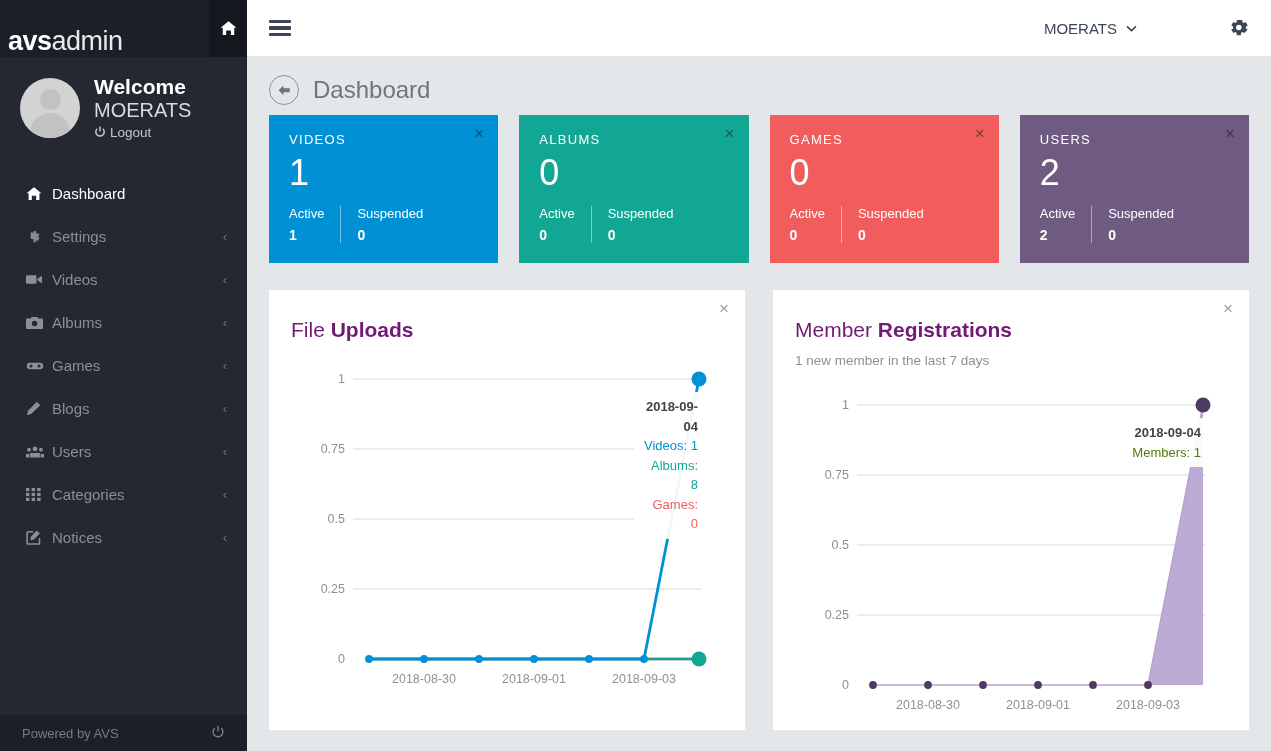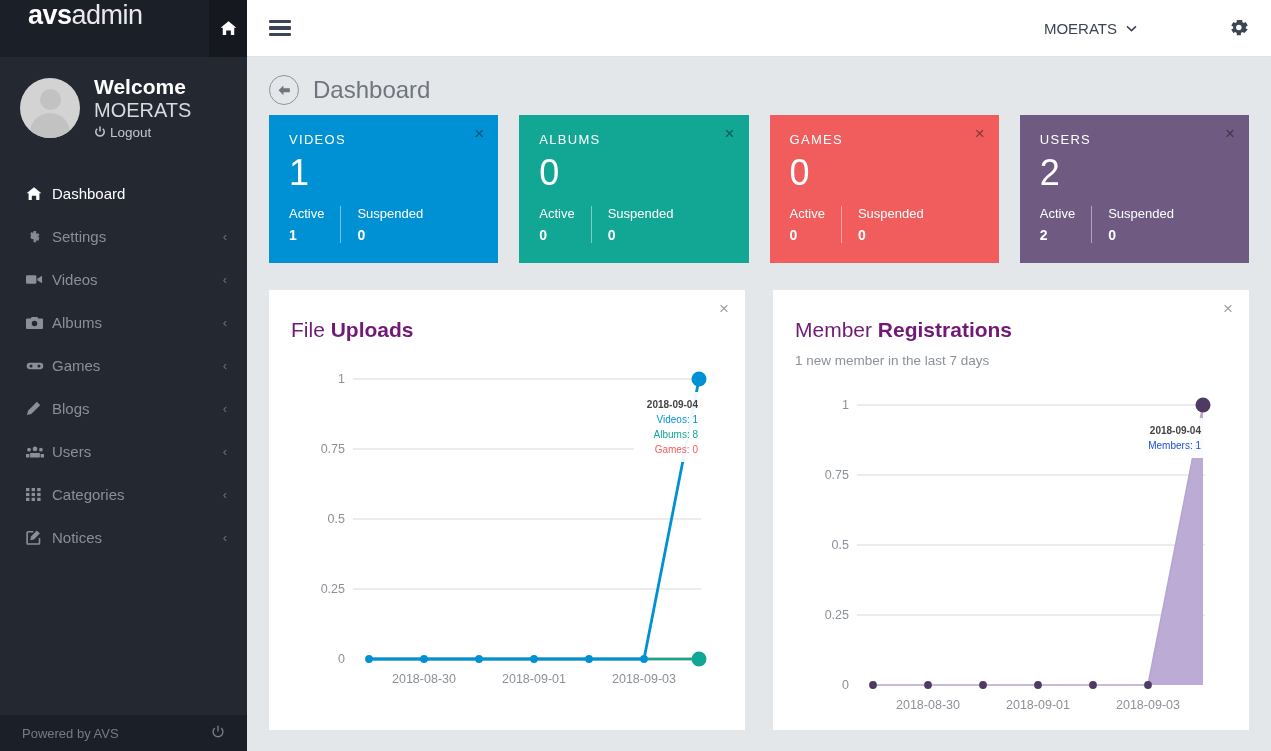--- a/index.html
+++ b/index.html
@@ -14,22 +14,22 @@
 
   
   .sidebar {
     width:247px; min-width:247px; height:751px;
     background:#232831;
     display:flex; flex-direction:column;
     position:relative;
   }
   .brand {
     height:57px; background:#1b1f27;
-    display:flex; align-items:flex-start;
-    padding-left:28px; position:relative;
+    display:flex; align-items:flex-end;
+    padding-left:8px; position:relative;
   }
   .brand-text { font-size:27px; color:#fff; letter-spacing:-0.5px; }
   .brand-text .b { font-weight:bold; }
   .brand-text .n { font-weight:300; color:#e9e9e9; }
   .home-btn {
     position:absolute; right:0px; top:0px;
     width:38px; height:57px; background:#15181e;
     display:flex; align-items:center; justify-content:center;
     color:#fff;
   }
@@ -131,21 +131,21 @@
   .panel h3 { font-size:21px; font-weight:400; color:#701a75; }
   .panel h3 b { font-weight:bold; }
   .panel .sub { font-size:13.5px; color:#8b9199; margin-top:11px; }
   .plot { position:relative; margin-top:22px; height:320px; }
   .plot svg { display:block; }
   .ylab, .xlab { position:absolute; font-size:12.5px; color:#8b9199; }
   .ylab { text-align:right; }
   .tooltip {
     position:absolute; background:rgba(255,255,255,.93);
     border-radius:4px; padding:5px 8px; text-align:right;
-    font-size:10px; line-height:1.5; pointer-events:none;
+    font-size:13px; line-height:1.5; pointer-events:none;
   }
   .tooltip .tdate { font-weight:bold; color:#444; }
 </style>
 </head>
 <body>
 
 <div class="app">
 
   <aside class="sidebar">
 
@@ -488,21 +488,21 @@
             <div class="ylab" style="left:0; top:148px; width:54px;">0.5</div>
             <div class="ylab" style="left:0; top:218px; width:54px;">0.25</div>
             <div class="ylab" style="left:0; top:288px; width:54px;">0</div>
 
             <div class="xlab" style="left:83px; top:308px; width:100px; text-align:center;">2018-08-30</div>
             <div class="xlab" style="left:193px; top:308px; width:100px; text-align:center;">2018-09-01</div>
             <div class="xlab" style="left:303px; top:308px; width:100px; text-align:center;">2018-09-03</div>
 
             <div class="tooltip" style="left:318px; top:28px; width:96px;">
               <div class="tdate">2018-09-04</div>
-              <div style="color:#1d4ed8">Members: 1</div>
+              <div style="color:#4d7c0f">Members: 1</div>
             </div>
           </div>
         </div>
 
       </div>
     </div>
   </section>
 </div>
 
 </body></html>

